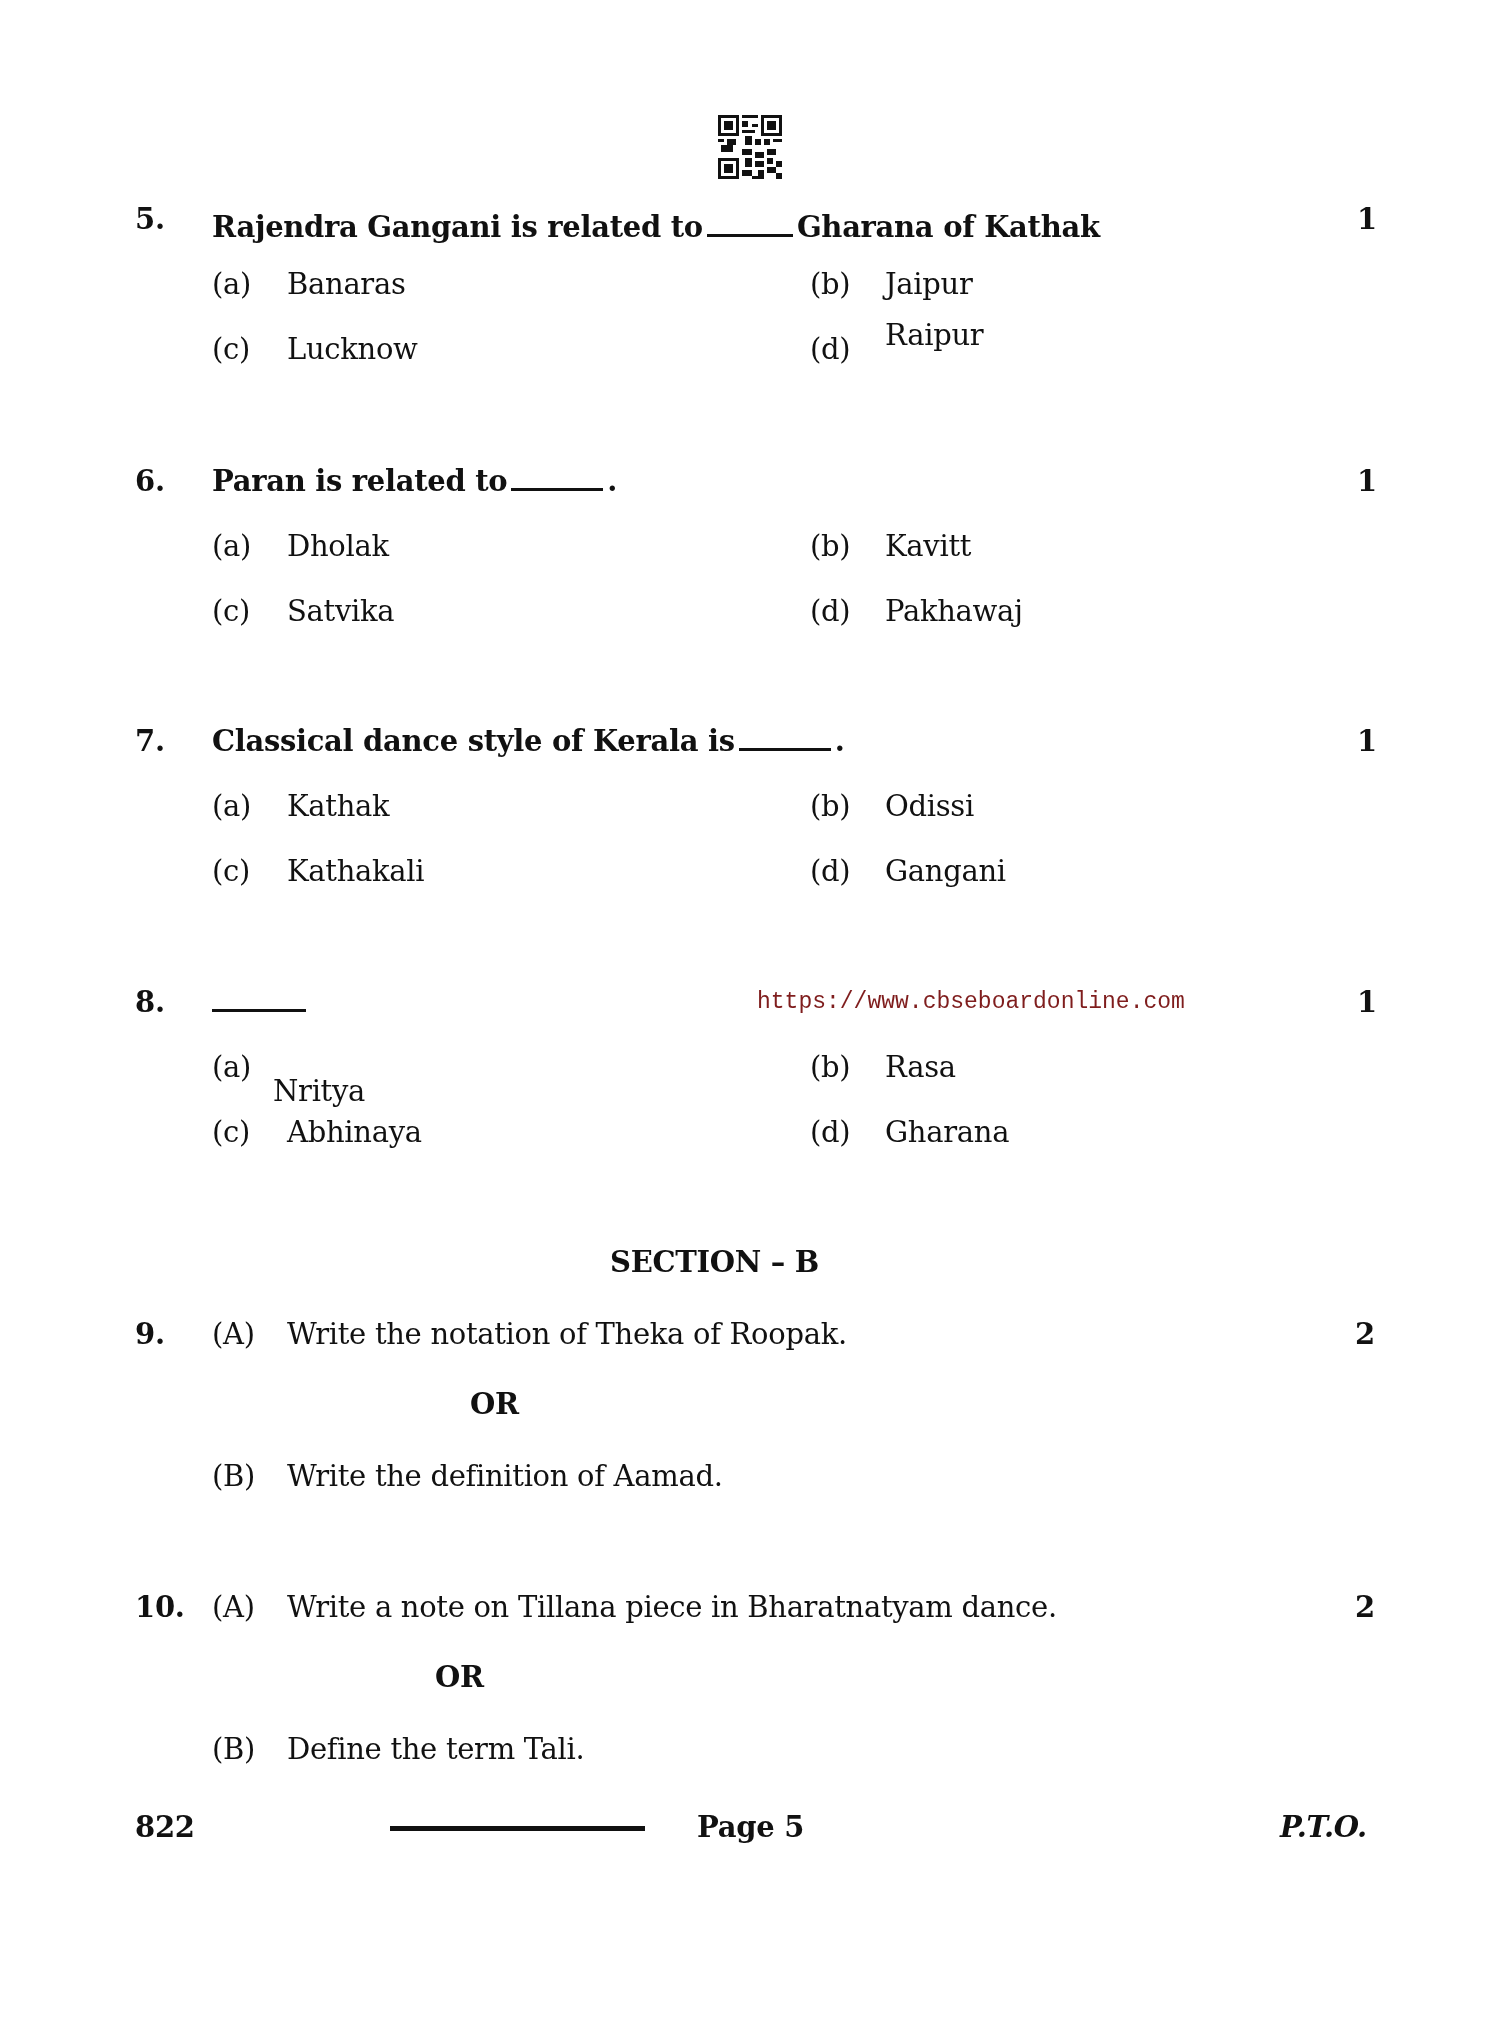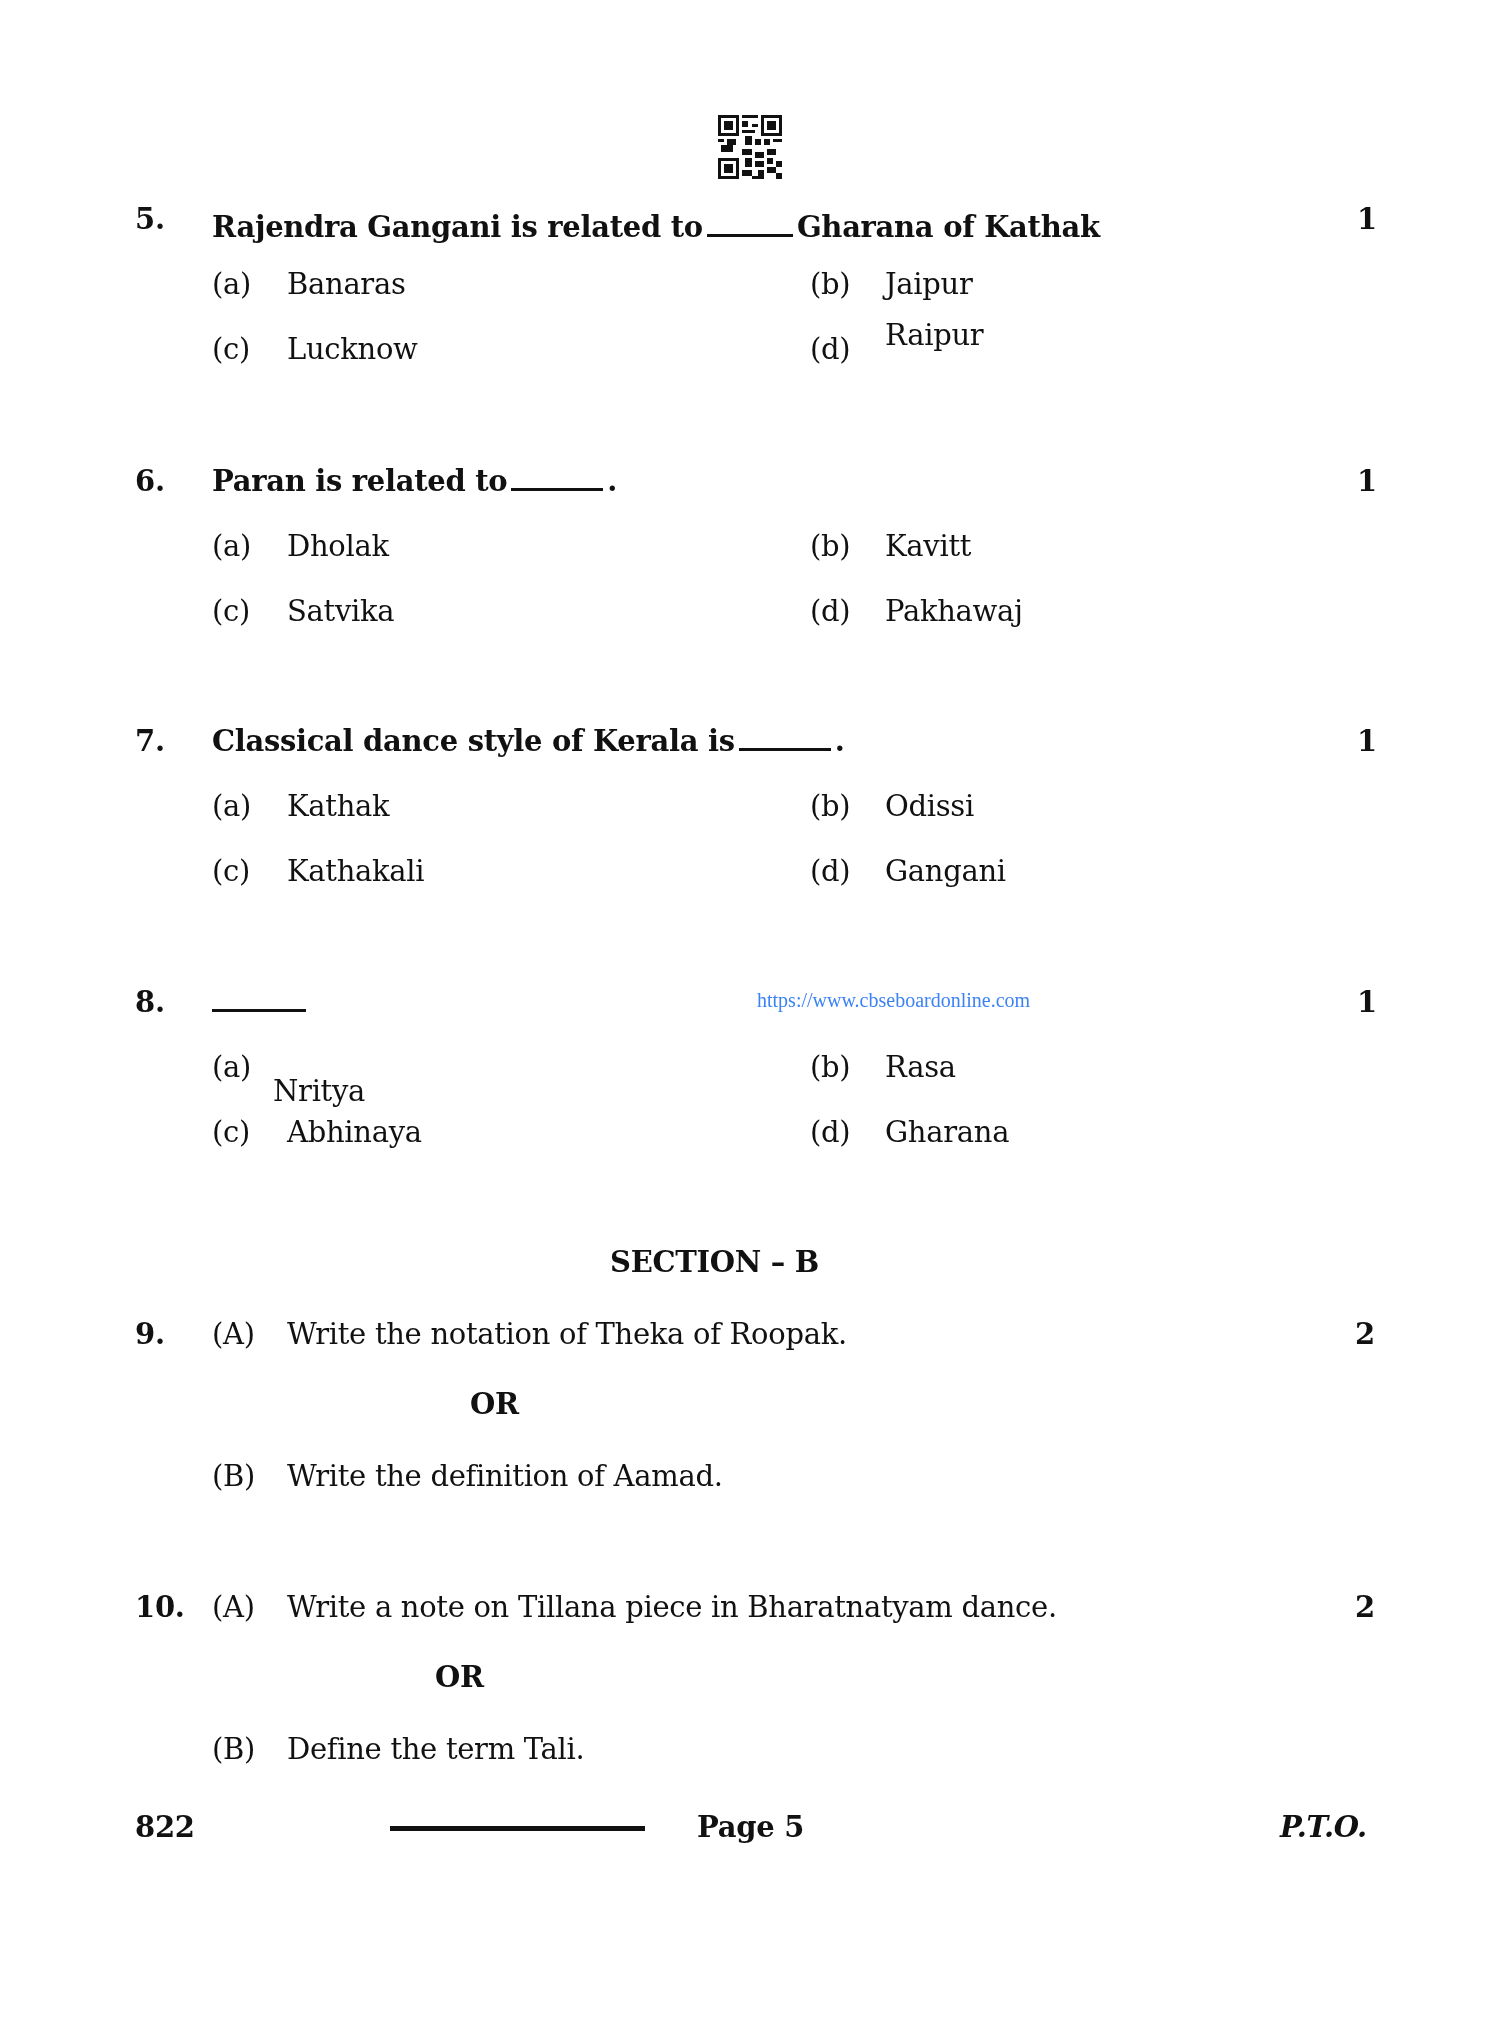--- a/index.html
+++ b/index.html
@@ -6,21 +6,21 @@
   body {
     width: 1505px; height: 2034px; position: relative; overflow: hidden;
     font-family: "DejaVu Serif", "Liberation Serif", serif;
     color: #111111;
   }
   .abs { position: absolute; white-space: nowrap; }
   .txt { font-size: 29px; line-height: 34px; letter-spacing: -0.3px; }
   .bold { font-weight: bold; }
   .qr { position: absolute; left: 718px; top: 115px; width: 64px; height: 64px; }
   .blank { display: inline-block; border-bottom: 3px solid #111; vertical-align: baseline; height: 1px; margin: 0 4px; }
-  .url { font-family: Liberation Serif, serif; font-size: 20px; color: #3b82f6; letter-spacing: 0; }
+  .url { font-family: Liberation Mono, monospace; font-size: 23px; color: #7f1d1d; letter-spacing: 0; }
   .footer-line { position: absolute; left: 390px; top: 1826px; width: 255px; height: 5px; background: #111; }
   .ital { font-style: italic; }
 </style>
 </head>
 <body>
 
 <svg class="qr" viewBox="0 0 21 21" shape-rendering="crispEdges">
   <rect x="0" y="0" width="21" height="21" fill="#fff"></rect>
   <g fill="#111">
     <rect x="0" y="0" width="7" height="7"></rect>

